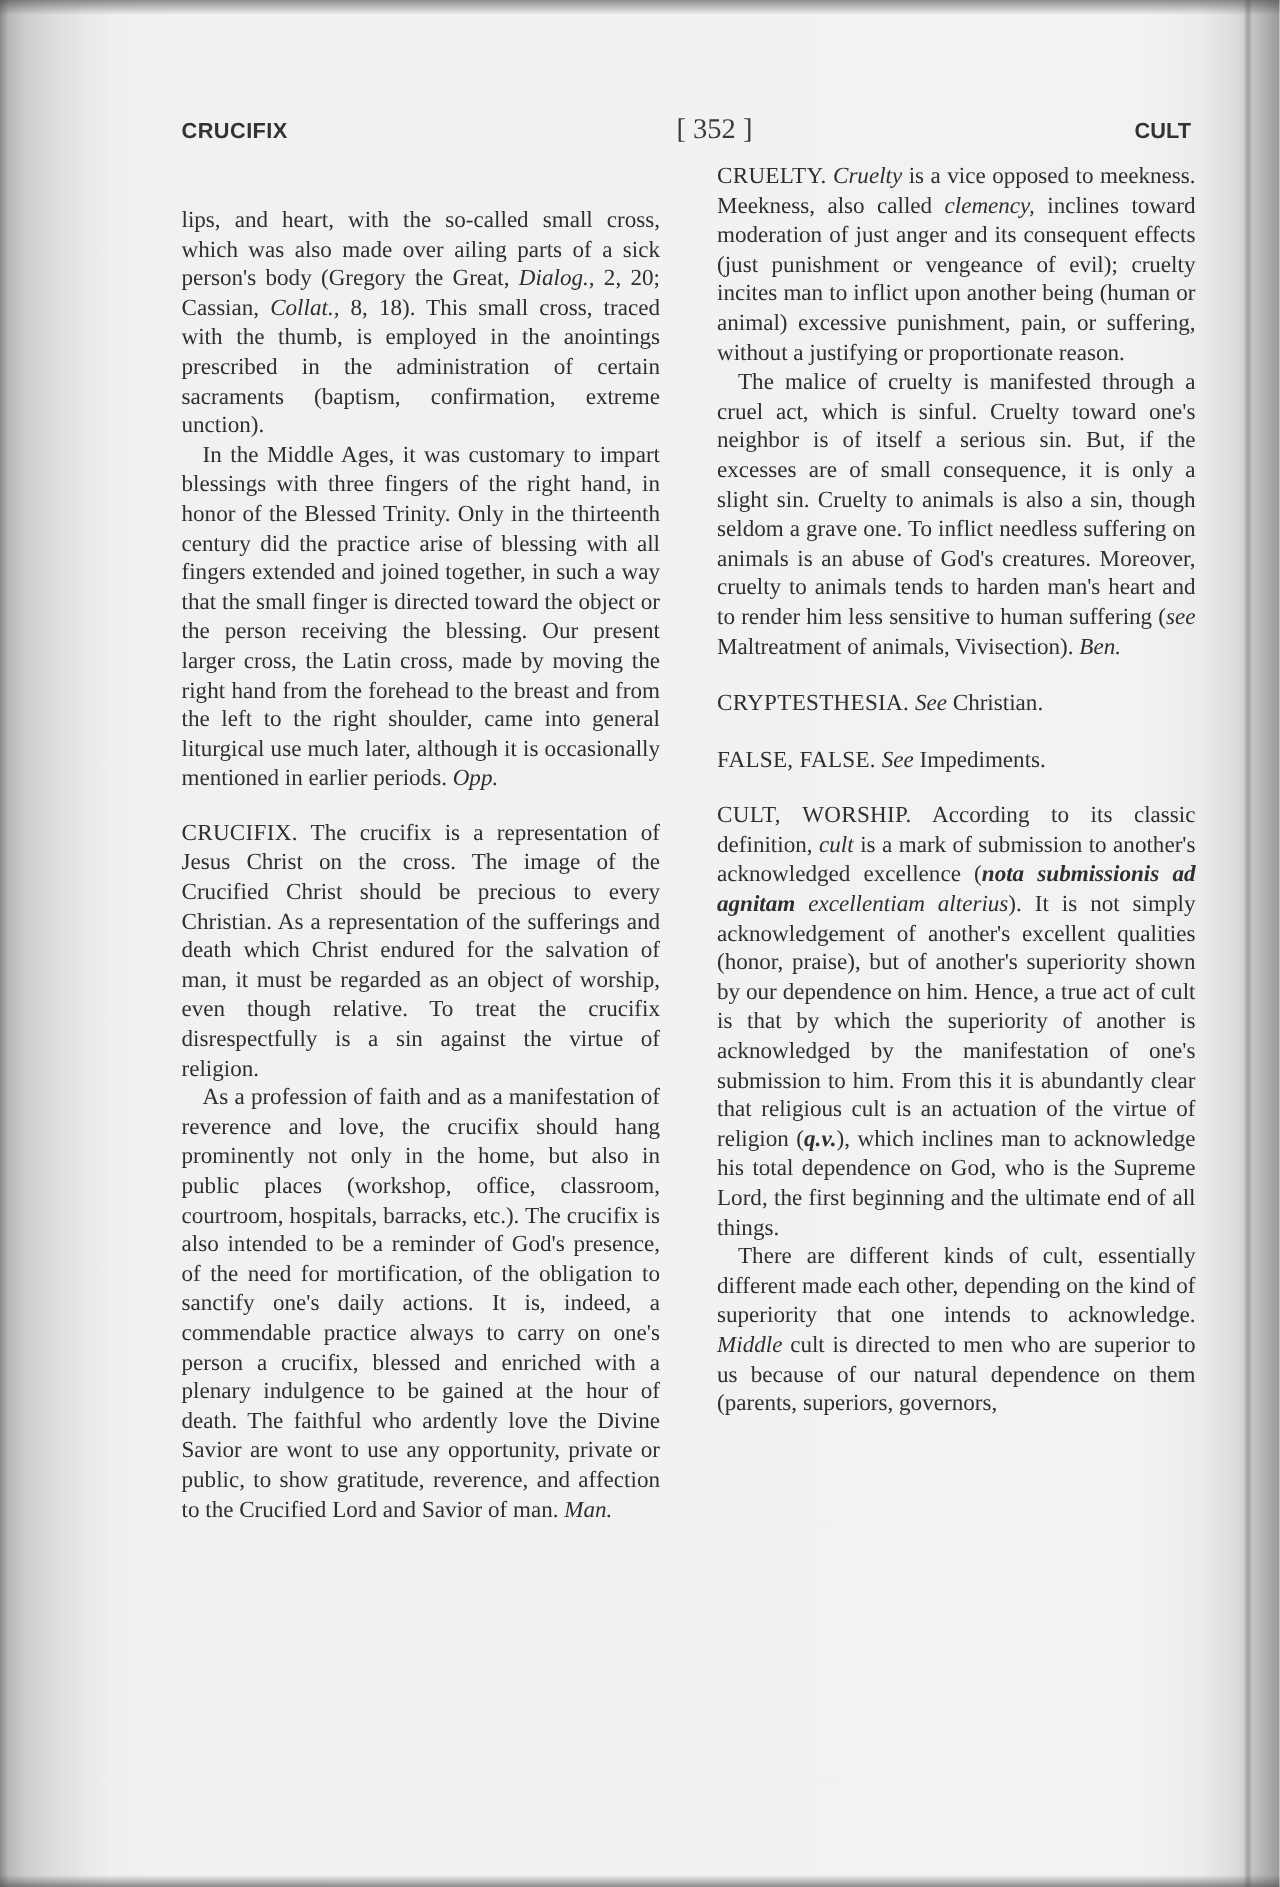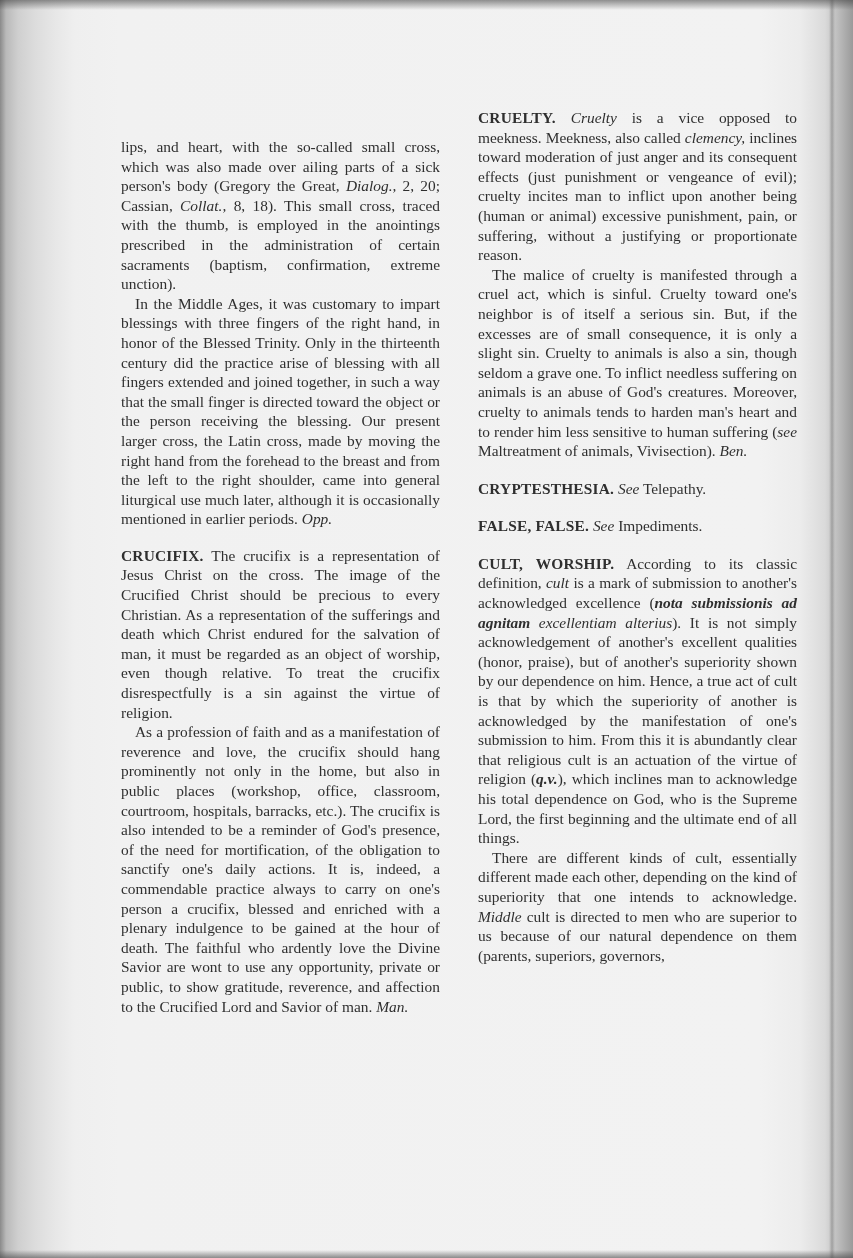--- a/index.html
+++ b/index.html
@@ -91,49 +91,54 @@
     .column p.entry {
       margin-top: 17px;
     }
     .column p.first-entry {
       margin-top: 0;
     }
     .column p.xref {
       margin-top: 18px;
     }
     .hw {
-      font-weight: bold;
+      font-weight: normal;
       letter-spacing: 0.2px;
     }
     .it { font-style: italic; }
     .bi { font-style: italic; font-weight: bold; }
   </style>
 </head>
 <body>
 
 <div class="page">
   <div class="gutter-shadow"></div>
 
+  <div class="running-head">
+    <span class="rh-left">CRUCIFIX</span>
+    <span class="rh-center">[ 352 ]</span>
+    <span class="rh-right">CULT</span>
+  </div>
 
   <div class="column col-left">
     <p><span>lips, and heart, with the so-called small cross, which was also made over ailing parts of a sick person's body (Gregory the Great, </span><span class="it">Dialog.,</span><span> 2, 20; Cassian, </span><span class="it">Collat.,</span><span> 8, 18). This small cross, traced with the thumb, is employed in the anointings prescribed in the administration of certain sacraments (baptism, confirmation, extreme unction).</span></p>
 
     <p class="indent"><span>In the Middle Ages, it was customary to impart blessings with three fingers of the right hand, in honor of the Blessed Trinity. Only in the thirteenth century did the practice arise of blessing with all fingers extended and joined together, in such a way that the small finger is directed toward the object or the person receiving the blessing. Our present larger cross, the Latin cross, made by moving the right hand from the forehead to the breast and from the left to the right shoulder, came into general liturgical use much later, although it is occasionally mentioned in earlier periods. </span><span class="it">Opp.</span></p>
 
     <p class="entry"><span class="hw">CRUCIFIX.</span><span> The crucifix is a representation of Jesus Christ on the cross. The image of the Crucified Christ should be precious to every Christian. As a representation of the sufferings and death which Christ endured for the salvation of man, it must be regarded as an object of worship, even though relative. To treat the crucifix disrespectfully is a sin against the virtue of religion.</span></p>
 
     <p class="indent"><span>As a profession of faith and as a manifestation of reverence and love, the crucifix should hang prominently not only in the home, but also in public places (workshop, office, classroom, courtroom, hospitals, barracks, etc.). The crucifix is also intended to be a reminder of God's presence, of the need for mortification, of the obligation to sanctify one's daily actions. It is, indeed, a commendable practice always to carry on one's person a crucifix, blessed and enriched with a plenary indulgence to be gained at the hour of death. The faithful who ardently love the Divine Savior are wont to use any opportunity, private or public, to show gratitude, reverence, and affection to the Crucified Lord and Savior of man. </span><span class="it">Man.</span></p>
   </div>
 
   <div class="column col-right">
     <p class="first-entry"><span class="hw">CRUELTY.</span> <span class="it">Cruelty</span><span> is a vice opposed to meekness. Meekness, also called </span><span class="it">clemency,</span><span> inclines toward moderation of just anger and its consequent effects (just punishment or vengeance of evil); cruelty incites man to inflict upon another being (human or animal) excessive punishment, pain, or suffering, without a justifying or proportionate reason.</span></p>
 
     <p class="indent"><span>The malice of cruelty is manifested through a cruel act, which is sinful. Cruelty toward one's neighbor is of itself a serious sin. But, if the excesses are of small consequence, it is only a slight sin. Cruelty to animals is also a sin, though seldom a grave one. To inflict needless suffering on animals is an abuse of God's creatures. Moreover, cruelty to animals tends to harden man's heart and to render him less sensitive to human suffering (</span><span class="it">see</span><span> Maltreatment of animals, Vivisection). </span><span class="it">Ben.</span></p>
 
-    <p class="xref"><span class="hw">CRYPTESTHESIA.</span><span class="it"> See</span><span> Telepathy.</span></p>
+    <p class="xref"><span class="hw">CRYPTESTHESIA.</span><span class="it"> See</span><span> Christian.</span></p>
 
 
     <p class="xref"><span class="hw">FALSE, FALSE.</span><span class="it"> See</span><span> Impediments.</span></p>
 
     <p class="xref"><span class="hw">CULT, WORSHIP.</span><span> According to its classic definition, </span><span class="it">cult</span><span> is a mark of submission to another's acknowledged excellence (</span><span class="bi">nota submissionis ad agnitam</span><span class="it"> excellentiam alterius</span><span>). It is not simply acknowledgement of another's excellent qualities (honor, praise), but of another's superiority shown by our dependence on him. Hence, a true act of cult is that by which the superiority of another is acknowledged by the manifestation of one's submission to him. From this it is abundantly clear that religious cult is an actuation of the virtue of religion (</span><span class="bi">q.v.</span><span>), which inclines man to acknowledge his total dependence on God, who is the Supreme Lord, the first beginning and the ultimate end of all things.</span></p>
 
     <p class="indent"><span>There are different kinds of cult, essentially different made each other, depending on the kind of superiority that one intends to acknowledge. </span><span class="it">Middle</span><span> cult is directed to men who are superior to us because of our natural dependence on them (parents, superiors, governors,</span></p>
   </div>
 </div>
 

